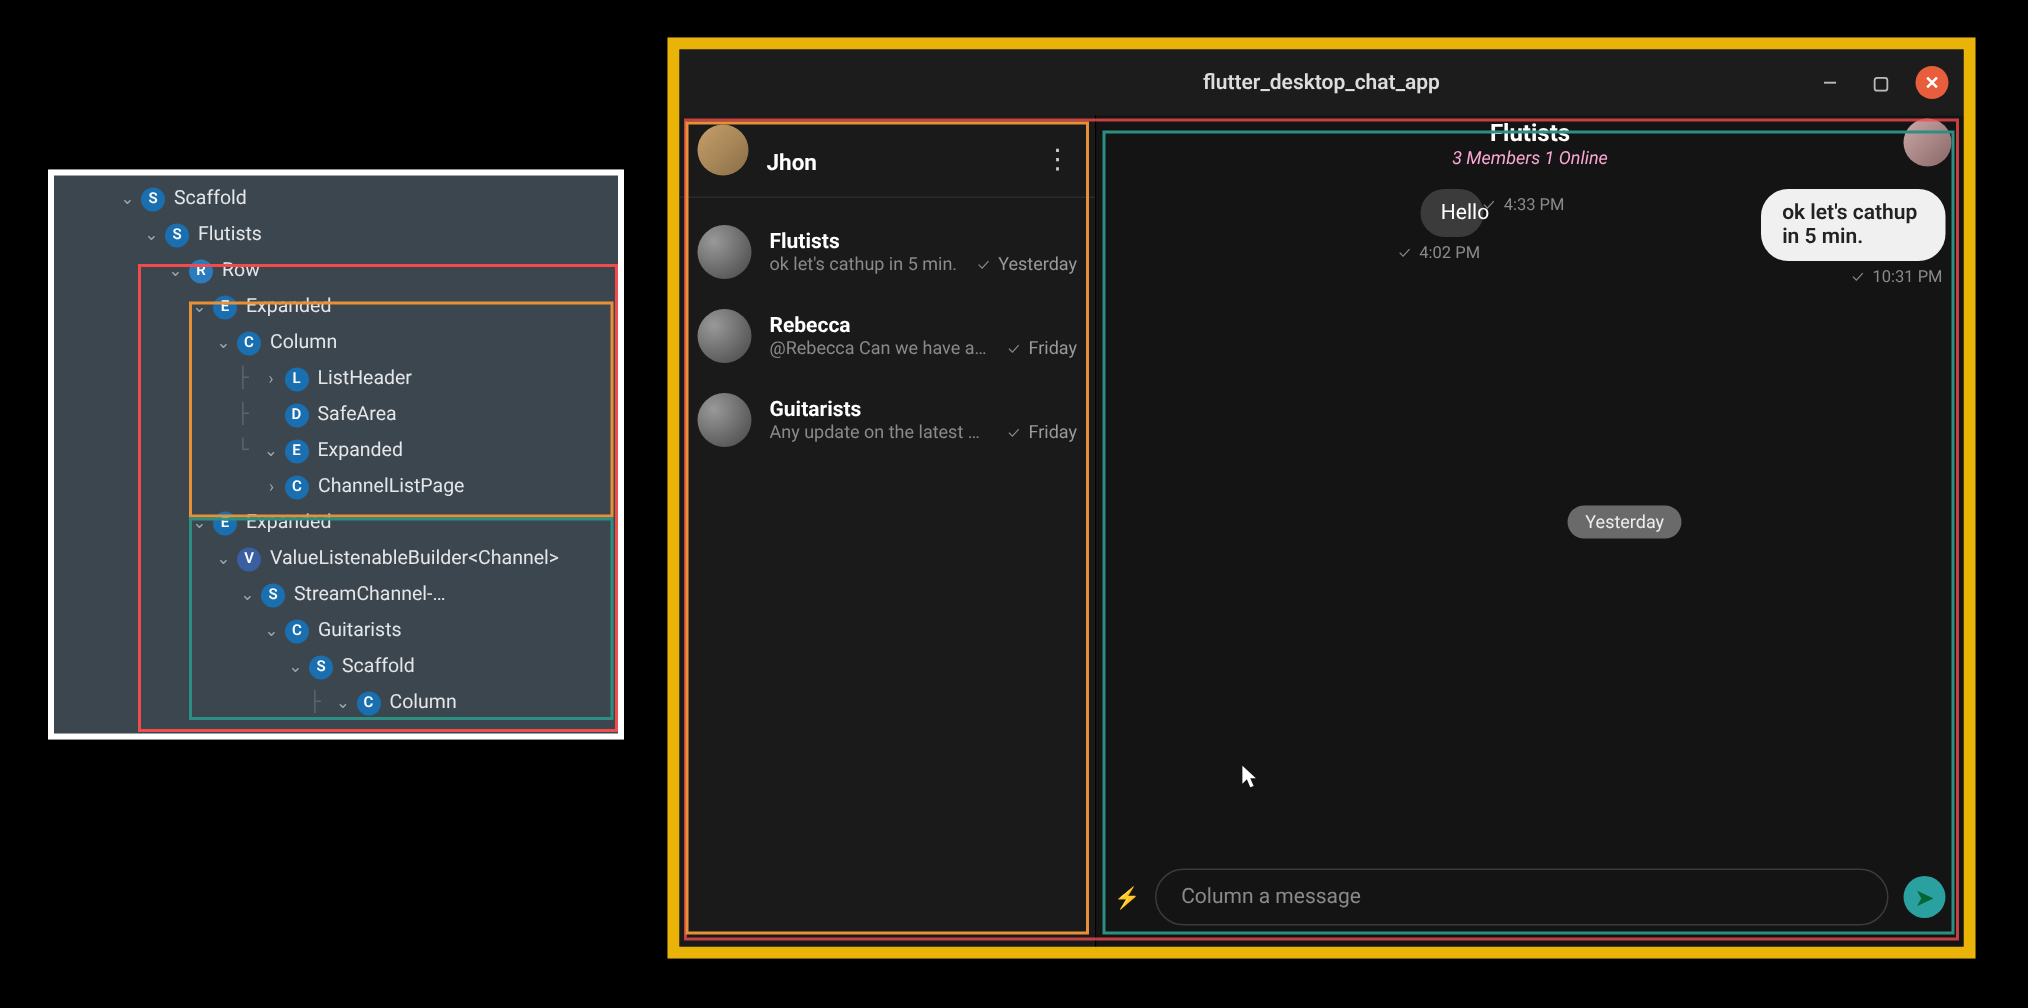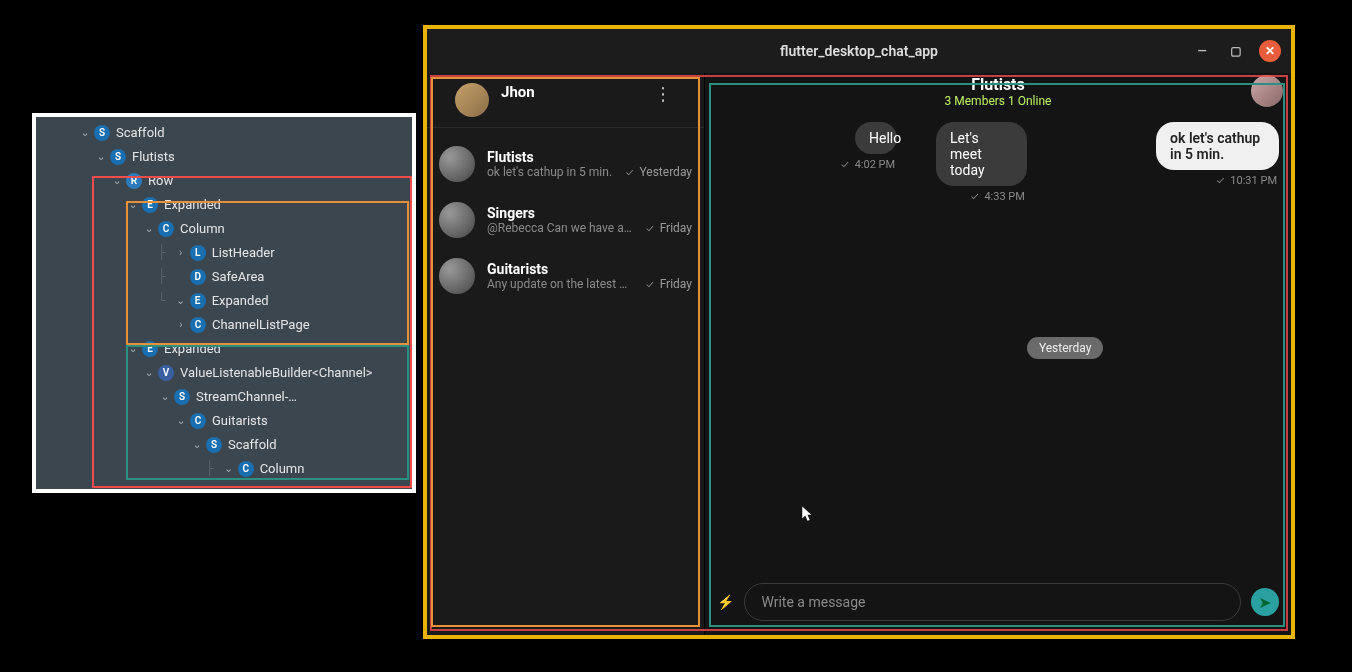--- a/index.html
+++ b/index.html
@@ -71,26 +71,26 @@
   }
   .rect-teal1 {
     position: absolute;
     border: 2px solid #2d8f81;
     pointer-events: none;
   }
 
   
   .app-outer {
     position: absolute;
-    left: 423px;
+    left: 445px;
     top: 25px;
     width: 872px;
     height: 614px;
     background: #1e1e1e;
-    border: 4px solid #eab308;
+    border: 8px solid #eab308;
   }
   .titlebar {
     height: 44px;
     background: #1c1c1c;
     display: flex;
     align-items: center;
     justify-content: center;
     position: relative;
     color: #ddd;
     font-size: 14px;
@@ -129,22 +129,22 @@
     border-right: 1px solid #000;
   }
   .outline-orange {
     position:absolute;
     border:2px solid #e69138;
     pointer-events:none;
     z-index:6;
   }
   .sb-header {
     display:flex;
-    align-items:flex-start;
-    padding: 10px 28px;
+    align-items:flex-end;
+    padding: 10px 12px;
     gap: 12px;
     height: 50px;
   }
   .avatar {
     width:34px; height:34px; border-radius:50%;
     background: linear-gradient(135deg,#c7a06a,#8a6e48);
     flex:none;
   }
   .sb-header .name { font-weight:700; color:#fff; flex:1; font-size:15px; }
   .sb-header .menu { font-size:18px; color:#ccc; padding:0 4px; }
@@ -179,21 +179,21 @@
     border:2px solid #2d8f81;
     pointer-events:none;
     z-index:6;
   }
   .chat-header {
     text-align:center;
     padding: 2px 0 6px 0;
     position: relative;
   }
   .chat-header .room { color:#fff; font-weight:700; font-size:16px; }
-  .chat-header .sub { color:#bef264; font-size:12px; }
+  .chat-header .sub { color:#f9a8d4; font-size:12px;font-style:italic; }
   .chat-header .ava-right {
     position:absolute; right:8px; top:2px;
     width:32px;height:32px;border-radius:50%;
     background: linear-gradient(135deg,#caa,#866);
   }
 
   .messages {
     flex:1;
     display:flex;
     flex-direction:row;
@@ -365,21 +365,21 @@
             <span class="check">✓</span>
             <span class="ch-time">Yesterday</span>
           </div>
         </div>
       </div>
 
       <div class="ch-item">
         <div class="avatar"></div>
         <div class="ch-body">
           <div class="row1">
-            <span class="ch-title">Singers</span>
+            <span class="ch-title">Rebecca</span>
           </div>
           <div class="row2">
             <span class="ch-sub">@Rebecca Can we have a…</span>
             <span class="check">✓</span>
             <span class="ch-time">Friday</span>
           </div>
         </div>
       </div>
 
       <div class="ch-item">
@@ -408,39 +408,38 @@
 
       <div class="messages">
         <div class="msg-wrap">
           <div class="bubble">Hello</div>
           <div class="msg-stamp">
               <span>✓</span>
               <span>4:02 PM</span>
             </div>
         </div>
         <div class="msg-wrap">
-          <div class="bubble">Let's meet today</div>
           <div class="msg-stamp">
               <span>✓</span>
               <span>4:33 PM</span>
             </div>
         </div>
         <div class="day-sep">Yesterday</div>
         <div class="msg-wrap">
           <div class="bubble light">ok let's cathup in 5 min.</div>
           <div class="msg-stamp">
               <span>✓</span>
               <span>10:31 PM</span>
             </div>
         </div>
       </div>
 
       <div class="compose">
         <div class="bolt">⚡</div>
-        <div class="compose-input">Write a message</div>
+        <div class="compose-input">Column a message</div>
         <div class="send">➤</div>
       </div>
 
       <svg class="cursor" style="left:92px; top:430px;" viewBox="0 0 24 24">
         <path d="M7 2 L7 18 L11 14 L14 21 L17 20 L14 13 L19 13 Z" fill="#fff"></path>
       </svg>
     </div>
   </div>
 </div>
 

